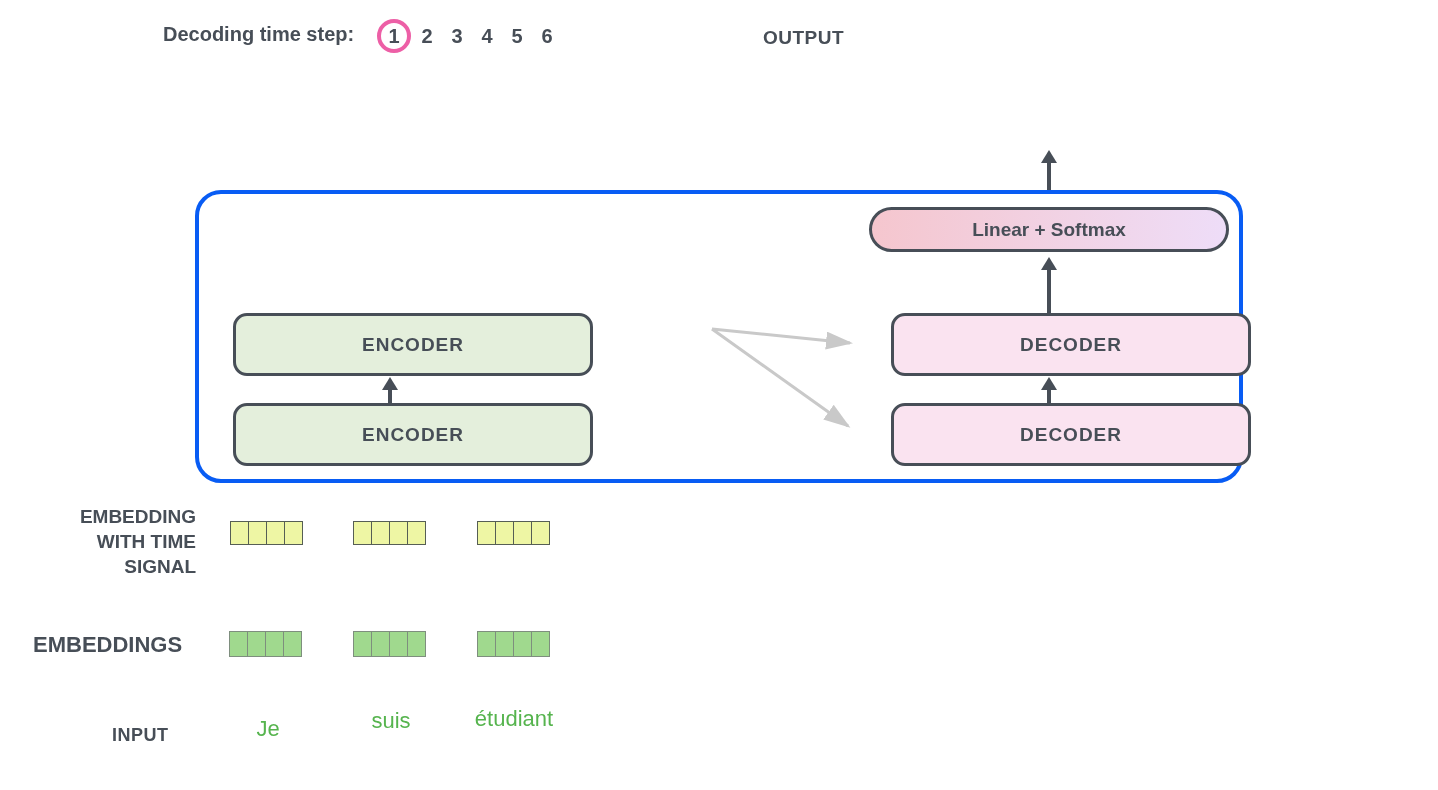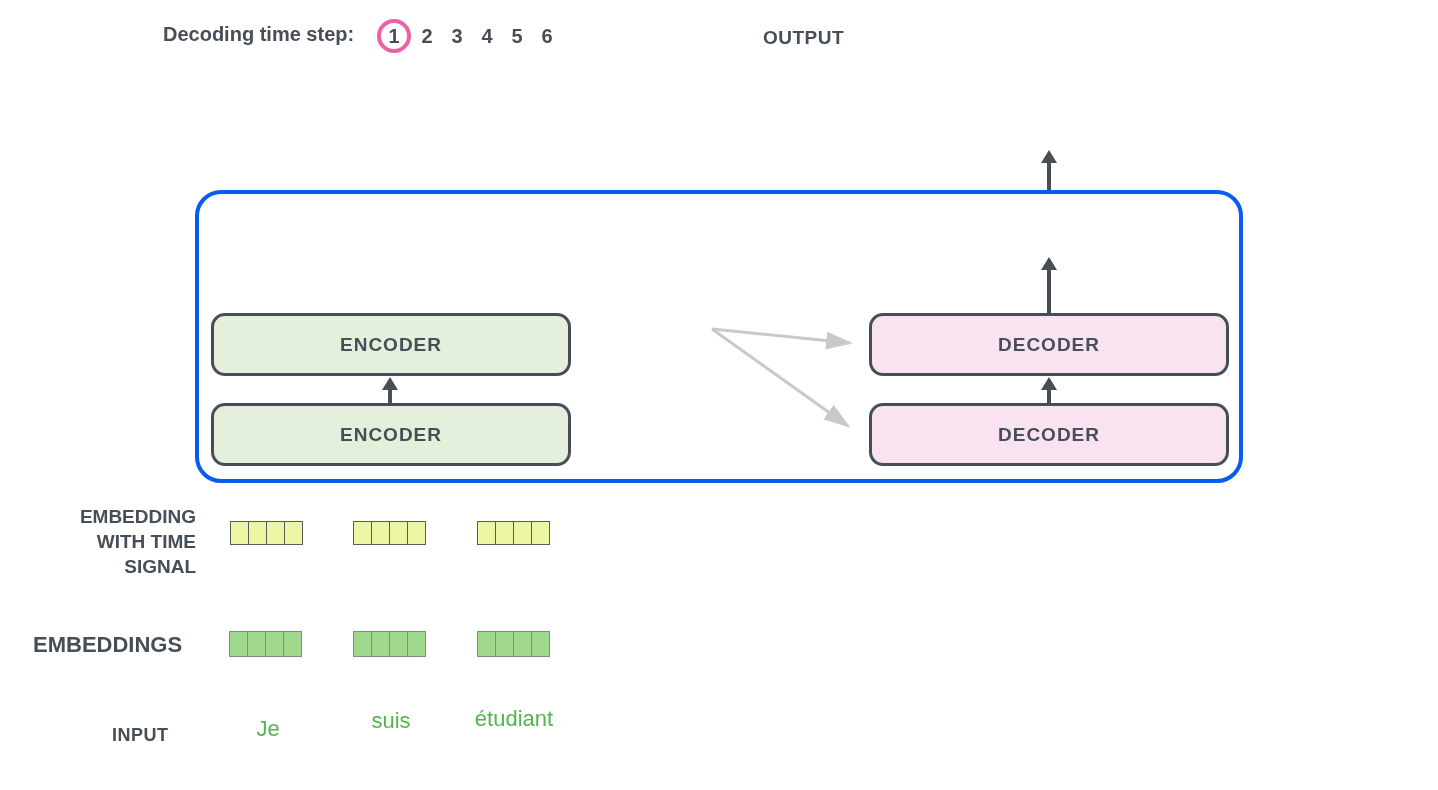--- a/index.html
+++ b/index.html
@@ -34,21 +34,21 @@
   }
   
   .model-box {
     position:absolute; left:195px; top:190px; width:1048px; height:293px;
     border:4px solid var(--blue); border-radius:26px; background:#fff;
   }
   .block {
     position:absolute; width:360px; height:63px;
     border:3px solid var(--border-dark); border-radius:14px;
     display:flex; align-items:center; justify-content:center;
-    font-size:19px; font-weight:700; letter-spacing:1px; color:var(--text-dark);
+    font-size:19px; font-weight:700; letter-spacing:1px; color:var(--text-dark);margin-left:22px;
   }
   .encoder { background:var(--encoder-fill); left:211px; }
   .decoder { background:var(--decoder-fill); left:869px; }
   .enc1, .dec1 { top:313px; }
   .enc2, .dec2 { top:403px; }
   .linear-softmax {
     position:absolute; left:869px; top:207px; width:360px; height:45px;
     border:3px solid var(--border-dark); border-radius:23px;
     background:linear-gradient(90deg, var(--grad-left), var(--grad-right));
     display:flex; align-items:center; justify-content:center;
@@ -119,20 +119,21 @@
   </div>
   <div class="output-label">OUTPUT</div>
 
   <div class="varrow arr-out">
     <div class="head"></div>
       <div class="shaft"></div>
   </div>
 
   <div class="model-box"></div>
 
+  <div class="linear-softmax">Linear + Softmax</div>
   <div class="varrow arr-lin">
     <div class="head"></div>
       <div class="shaft"></div>
   </div>
 
   <div class="block encoder enc1">ENCODER</div>
   <div class="block encoder enc2">ENCODER</div>
   <div class="varrow arr-enc">
     <div class="head"></div>
       <div class="shaft"></div>

